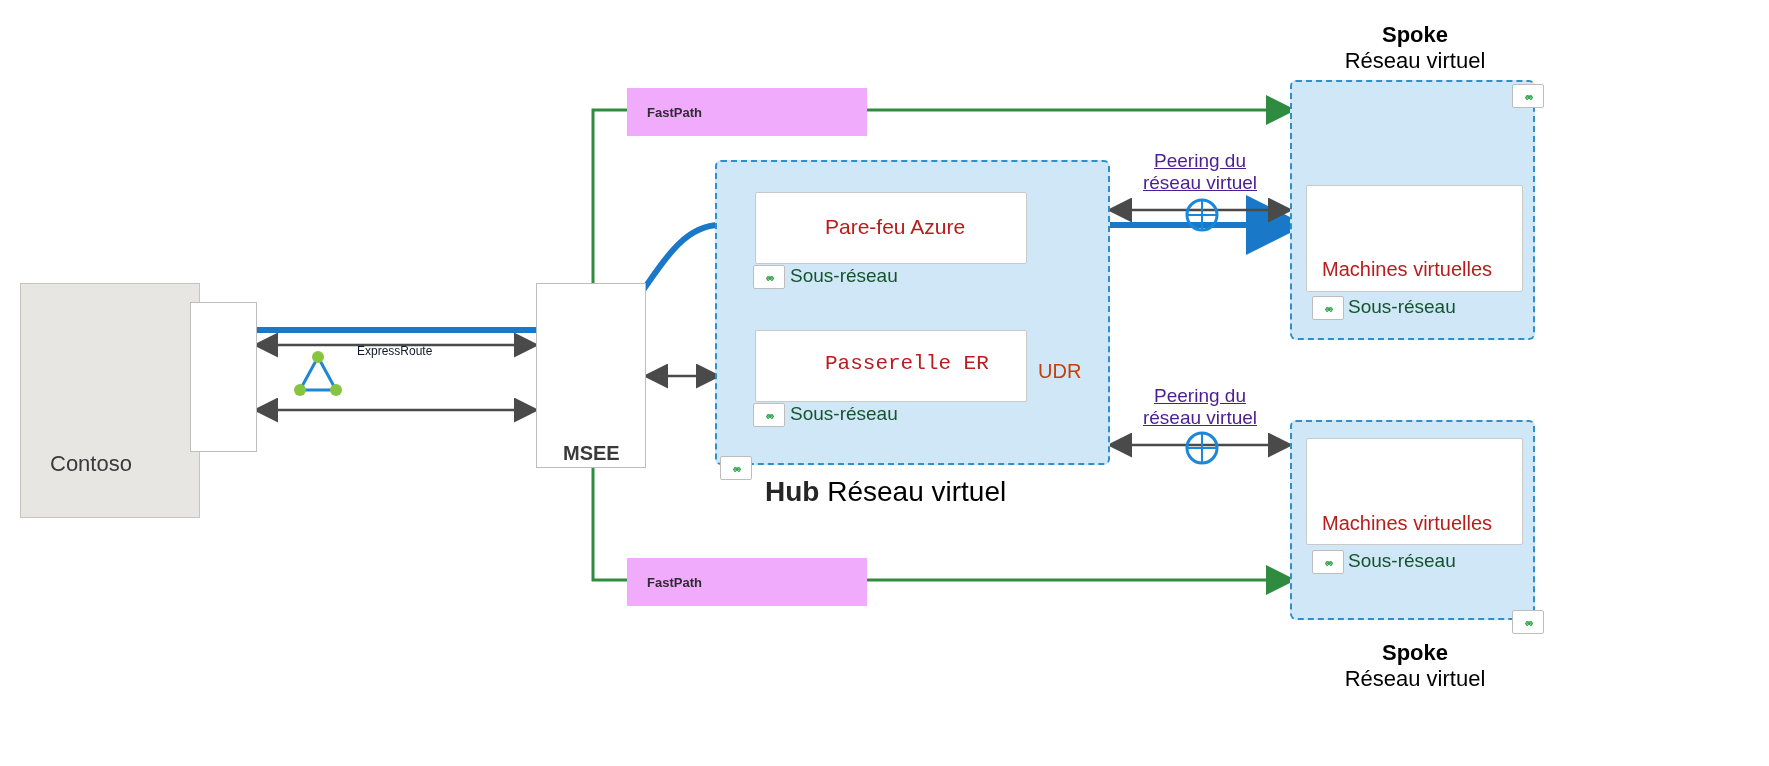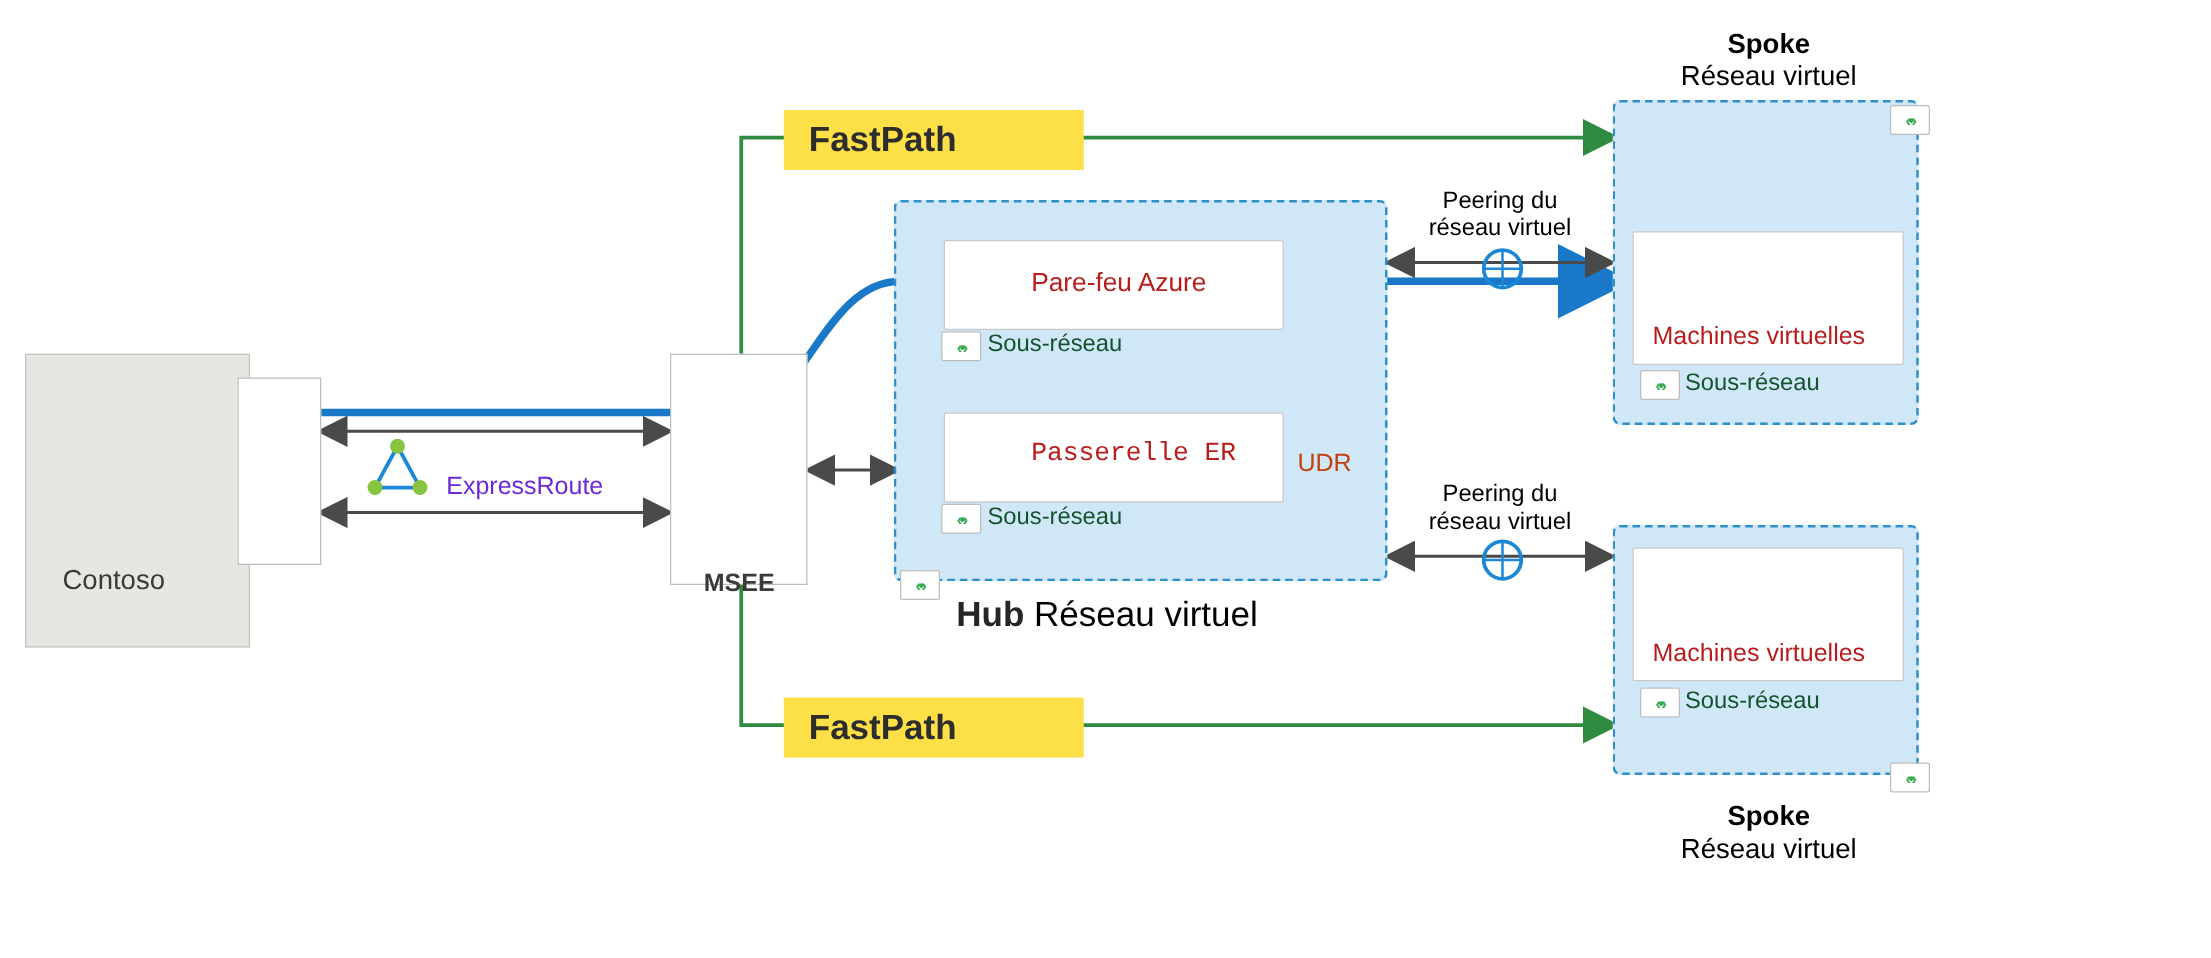--- a/index.html
+++ b/index.html
@@ -2,37 +2,37 @@
 <html><head>
 <meta charset="utf-8">
 <style>
   html,body{margin:0;padding:0;font-family:"Segoe UI",Arial,sans-serif;background:#fff;}
   .canvas{position:relative;width:1769px;height:766px;}
   .box{position:absolute;box-sizing:border-box;}
   .contoso-box{left:20px;top:283px;width:180px;height:235px;background:#e8e6e2;border:1px solid #c8c4bd;}
   .contoso-label{position:absolute;left:50px;top:415px;font-size:22px;color:#3a3a3a;margin-top:36px;}
   .router-panel{left:190px;top:302px;width:67px;height:150px;background:#fff;border:1px solid #bdbdbd;}
   .msee-panel{left:536px;top:283px;width:110px;height:185px;background:#fff;border:1px solid #bdbdbd;}
-  .msee-label{position:absolute;left:563px;top:442px;font-size:20px;font-weight:700;color:#3a3a3a;margin-top:14px;}
+  .msee-label{position:absolute;left:563px;top:442px;font-size:20px;font-weight:700;color:#3a3a3a;}
   .hub-box{left:715px;top:160px;width:395px;height:305px;background:#d0e7f7;border:2px dashed #2f8fcb;border-radius:6px;}
   .spoke-box-top{left:1290px;top:80px;width:245px;height:260px;background:#d0e7f7;border:2px dashed #2f8fcb;border-radius:6px;}
   .spoke-box-bot{left:1290px;top:420px;width:245px;height:200px;background:#d0e7f7;border:2px dashed #2f8fcb;border-radius:6px;}
   .inner-box{position:absolute;background:#fff;border:1px solid #c9c9c9;border-radius:2px;}
   .fw-box{left:755px;top:192px;width:270px;height:70px;}
   .gw-box{left:755px;top:330px;width:270px;height:70px;}
   .vm-box-top{left:1306px;top:185px;width:215px;height:105px;}
   .vm-box-bot{left:1306px;top:438px;width:215px;height:105px;}
   .subnet-label{position:absolute;font-size:19px;color:#14532d;}
   .hub-label{position:absolute;left:765px;top:476px;font-size:28px;}
   .hub-label b{color:#262626;}
   .spoke-title{position:absolute;font-size:22px;text-align:center;width:230px;line-height:1.2;}
   .spoke-title b{display:block;}
-  .peering-label{position:absolute;font-size:19px;text-align:center;width:160px;color:#000000;line-height:1.15;}
-  .fastpath{position:absolute;width:220px;height:48px;background:#fde047;display:flex;align-items:center;padding-left:20px;font-size:28px;font-weight:700;color:#2d2d2d;}
-  .expressroute-label{position:absolute;left:357px;top:378px;font-size:20px;color:#6d28d9;}
+  .peering-label{position:absolute;font-size:19px;text-align:center;width:160px;color:#4c1d95;line-height:1.15;text-decoration:underline;}
+  .fastpath{position:absolute;width:220px;height:48px;background:#f0abfc;display:flex;align-items:center;padding-left:20px;font-size:13px;font-weight:700;color:#2d2d2d;}
+  .expressroute-label{position:absolute;left:357px;top:344px;font-size:12px;color:#0f172a;}
   .udr-label{position:absolute;left:1038px;top:360px;font-size:20px;color:#c2410c;}
   
   .chip{position:absolute;width:30px;height:22px;background:#fff;border:1px solid #bdbdbd;border-radius:2px;display:flex;align-items:center;justify-content:center;font-size:13px;font-weight:700;}
   .chip-dots{color:#36a84f;letter-spacing:-2px;}
   svg{position:absolute;left:0;top:0;pointer-events:none;}
   .txt{position:absolute;font-size:21px;color:#b91c1c;}
 </style>
 </head>
 <body>
 

